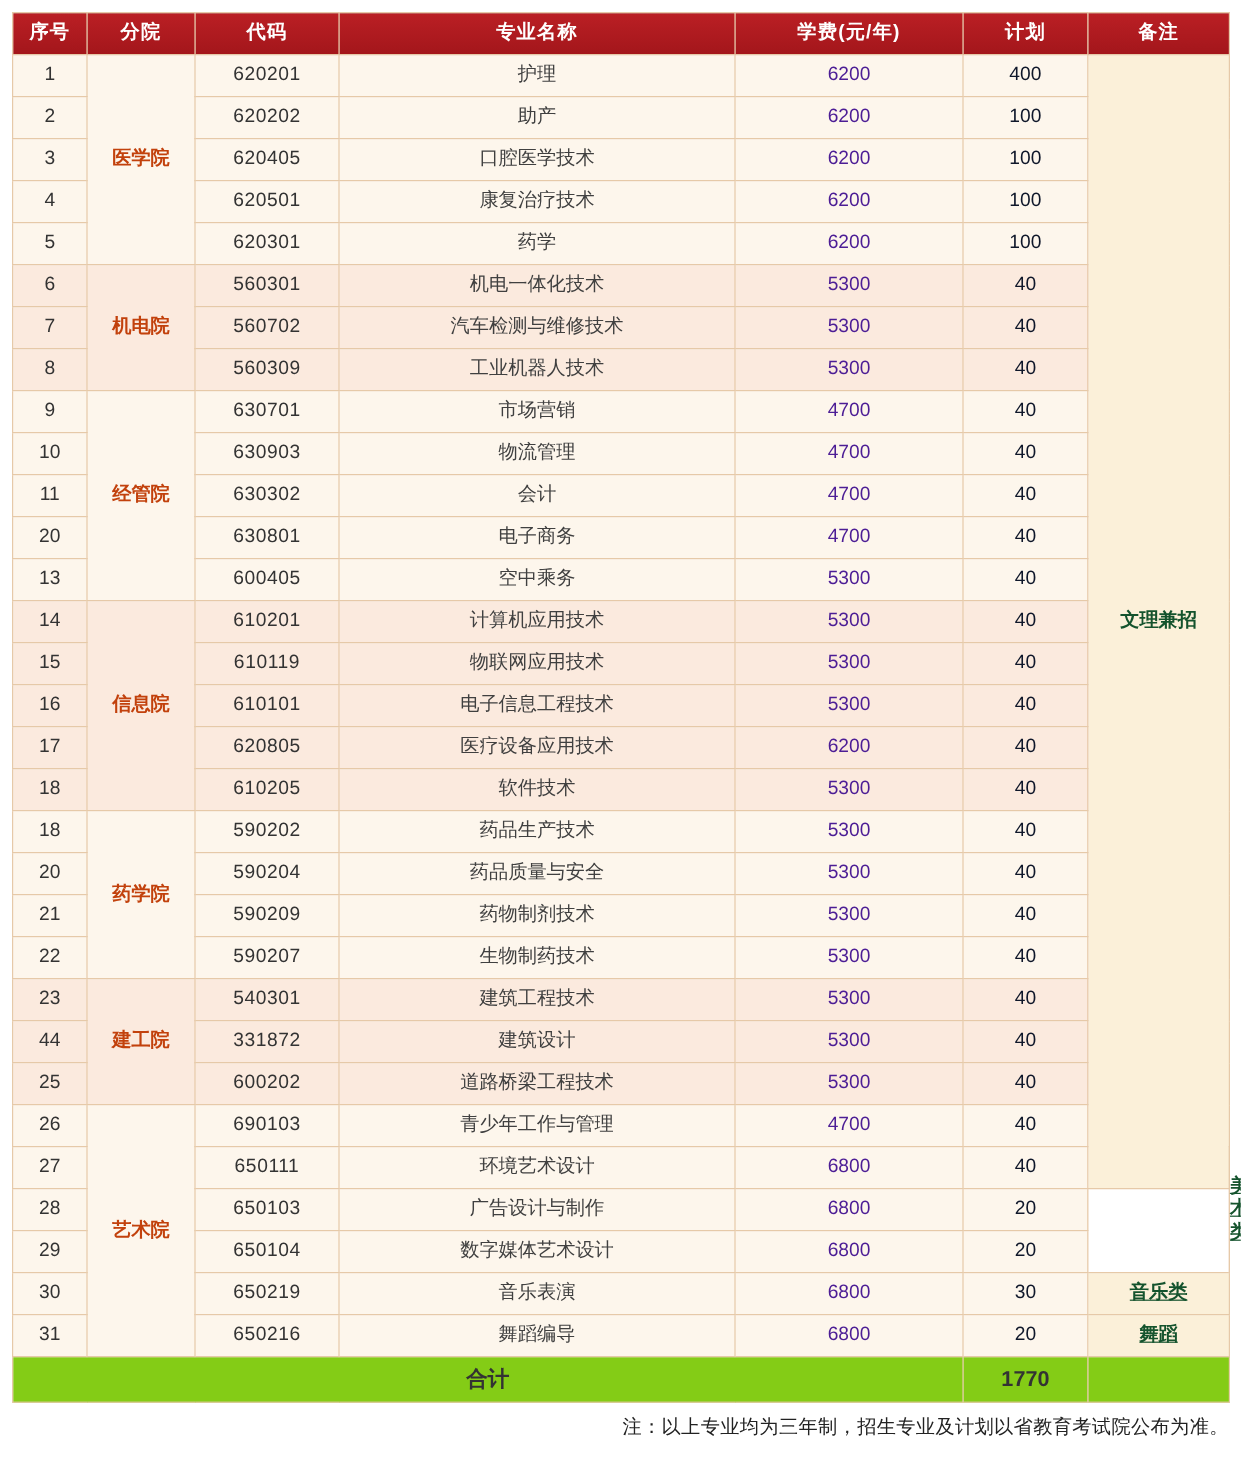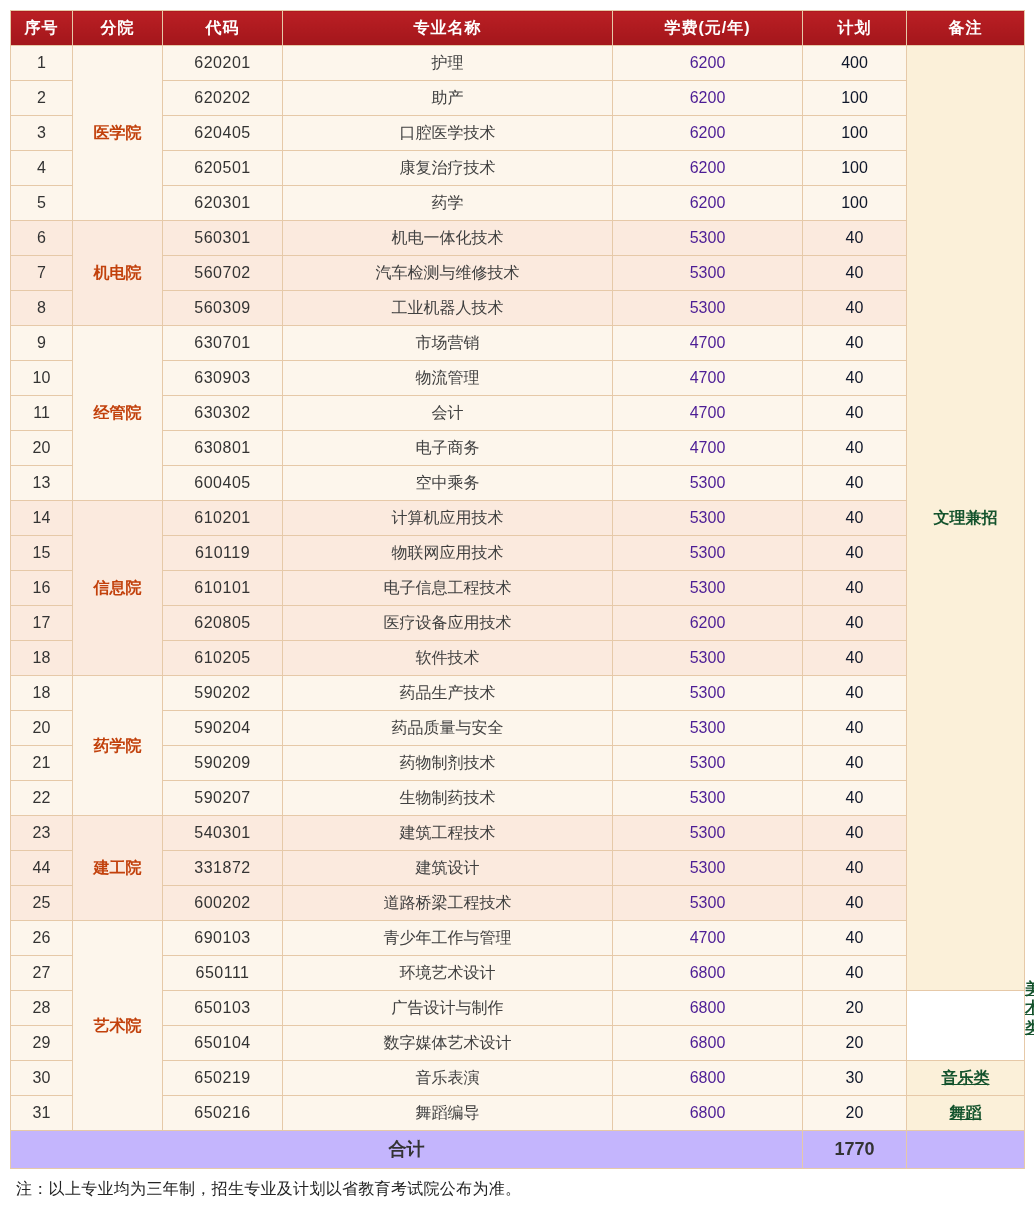--- a/index.html
+++ b/index.html
@@ -71,32 +71,33 @@
   td.note {
     font-weight: bold;
     color: #14532d;
     font-size: 17px;
   }
   td.note-main { background: #fbf0d9 !important; }
   td.note-art  { background: #fbf0d9 !important; text-decoration: underline; }
 
   
   tr.total td {
-    background: #c4b5fd;
+    background: #84cc16;
     font-weight: bold;
     font-size: 18px;
     height: 38px;
     color: #333;
   }
   .footnote {
     margin-top: 10px;
     font-size: 16px;
     color: #222;
     padding-left: 6px;
     letter-spacing: 0.3px;
+    text-align: right;
   }
 </style>
 </head>
 <body>
 
 <div class="sheet">
   <table class="plan">
     <colgroup>
       <col class="col-idx">
         <col class="col-dept">

